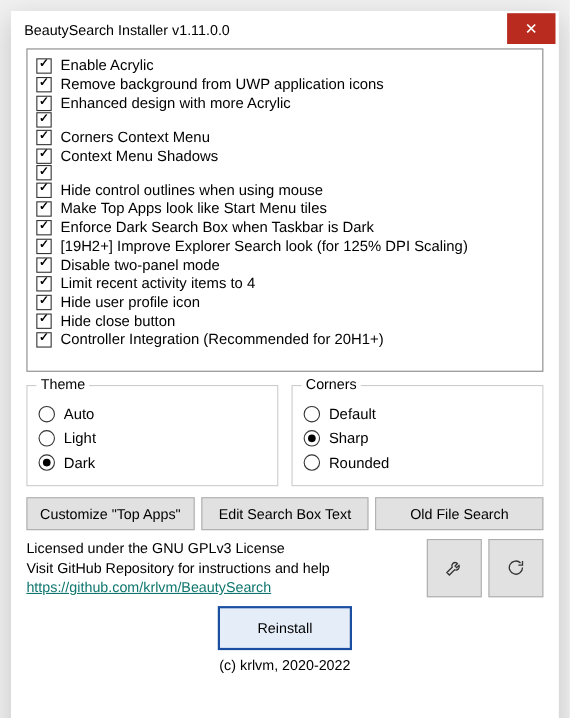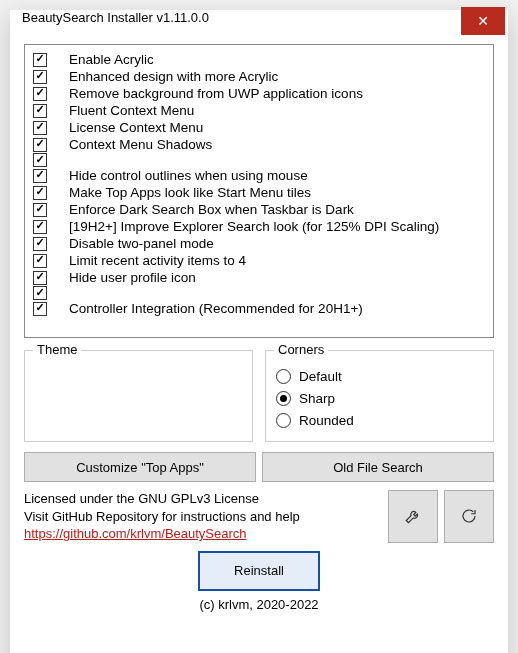--- a/index.html
+++ b/index.html
@@ -14,20 +14,21 @@
     align-items: flex-start;
   }
   .window {
     width: 498px;
     background: #fff;
     box-shadow: 0 8px 24px rgba(0,0,0,0.18);
     margin: 10px 0;
   }
   .titlebar {
     display: flex;
+    align-items: center;
     height: 34px;
     padding-left: 12px;
   }
   .title-text {
     flex: 1;
     font-size: 13px;
   }
   .close-btn {
     width: 44px;
     height: 28px;
@@ -46,21 +47,21 @@
   }
   .checklist {
     border: 1px solid #888;
     padding: 6px 4px 8px 4px;
     height: 278px;
     overflow: hidden;
   }
   .check-row {
     display: flex;
     align-items: center;
-    gap: 22px;
+    gap: 8px;
     padding: 0 4px;
     line-height: 17px;
     font-size: 13.5px;
   }
   .cb {
     width: 12px;
     height: 12px;
     border: 1px solid #333;
     display: inline-flex;
     align-items: center;
@@ -141,21 +142,21 @@
     gap: 6px;
     margin-top: 8px;
     align-items: stretch;
   }
   .info-text {
     flex: 1;
     font-size: 13px;
     line-height: 1.35;
   }
   .info-text a {
-    color: #b91c1c;
+    color: #0f766e;
     text-decoration: underline;
     margin-top: 39px;
   }
   .icon-btn {
     width: 48px;
     background: #e1e1e1;
     border: 1px solid #adadad;
     display: flex;
     align-items: center;
     justify-content: center;
@@ -206,33 +207,32 @@
 
   <div class="content">
 
     <div class="checklist" id="checklist">
         <div class="check-row">
           <span class="cb"></span>
           <span>Enable Acrylic</span>
         </div>
         <div class="check-row">
           <span class="cb"></span>
+          <span>Remove background from UWP application icons</span>
+        </div>
+        <div class="check-row">
+          <span class="cb"></span>
           <span>Enhanced design with more Acrylic</span>
         </div>
         <div class="check-row">
           <span class="cb"></span>
-          <span>Remove background from UWP application icons</span>
-        </div>
-        <div class="check-row">
-          <span class="cb"></span>
-          <span>Fluent Context Menu</span>
-        </div>
-        <div class="check-row">
-          <span class="cb"></span>
-          <span>License Context Menu</span>
+        </div>
+        <div class="check-row">
+          <span class="cb"></span>
+          <span>Corners Context Menu</span>
         </div>
         <div class="check-row">
           <span class="cb"></span>
           <span>Context Menu Shadows</span>
         </div>
         <div class="check-row">
           <span class="cb"></span>
         </div>
         <div class="check-row">
           <span class="cb"></span>
@@ -257,30 +257,45 @@
         <div class="check-row">
           <span class="cb"></span>
           <span>Limit recent activity items to 4</span>
         </div>
         <div class="check-row">
           <span class="cb"></span>
           <span>Hide user profile icon</span>
         </div>
         <div class="check-row">
           <span class="cb"></span>
+          <span>Hide close button</span>
         </div>
         <div class="check-row">
           <span class="cb"></span>
           <span>Controller Integration (Recommended for 20H1+)</span>
         </div>
       </div>
 
     <div class="groups">
       <div class="group">
         <div class="group-legend">Theme</div>
+        <div id="theme-options">
+            <div class="radio-row">
+              <span class="radio"></span>
+              <span>Auto</span>
+            </div>
+            <div class="radio-row">
+              <span class="radio"></span>
+              <span>Light</span>
+            </div>
+            <div class="radio-row">
+              <span class="radio selected"></span>
+              <span>Dark</span>
+            </div>
+          </div>
       </div>
       <div class="group">
         <div class="group-legend">Corners</div>
         <div id="corners-options">
             <div class="radio-row">
               <span class="radio"></span>
               <span>Default</span>
             </div>
             <div class="radio-row">
               <span class="radio selected"></span>
@@ -289,20 +304,21 @@
             <div class="radio-row">
               <span class="radio"></span>
               <span>Rounded</span>
             </div>
           </div>
       </div>
     </div>
 
     <div class="btn-row">
       <div class="btn">Customize "Top Apps"</div>
+      <div class="btn">Edit Search Box Text</div>
       <div class="btn">Old File Search</div>
     </div>
 
     <div class="info-row">
       <div class="info-text">
         <span>Licensed under the GNU GPLv3 License</span><br>
         <span>Visit GitHub Repository for instructions and help</span><br>
         <a href="#">https://github.com/krlvm/BeautySearch</a>
       </div>
       <div class="icon-btn">

